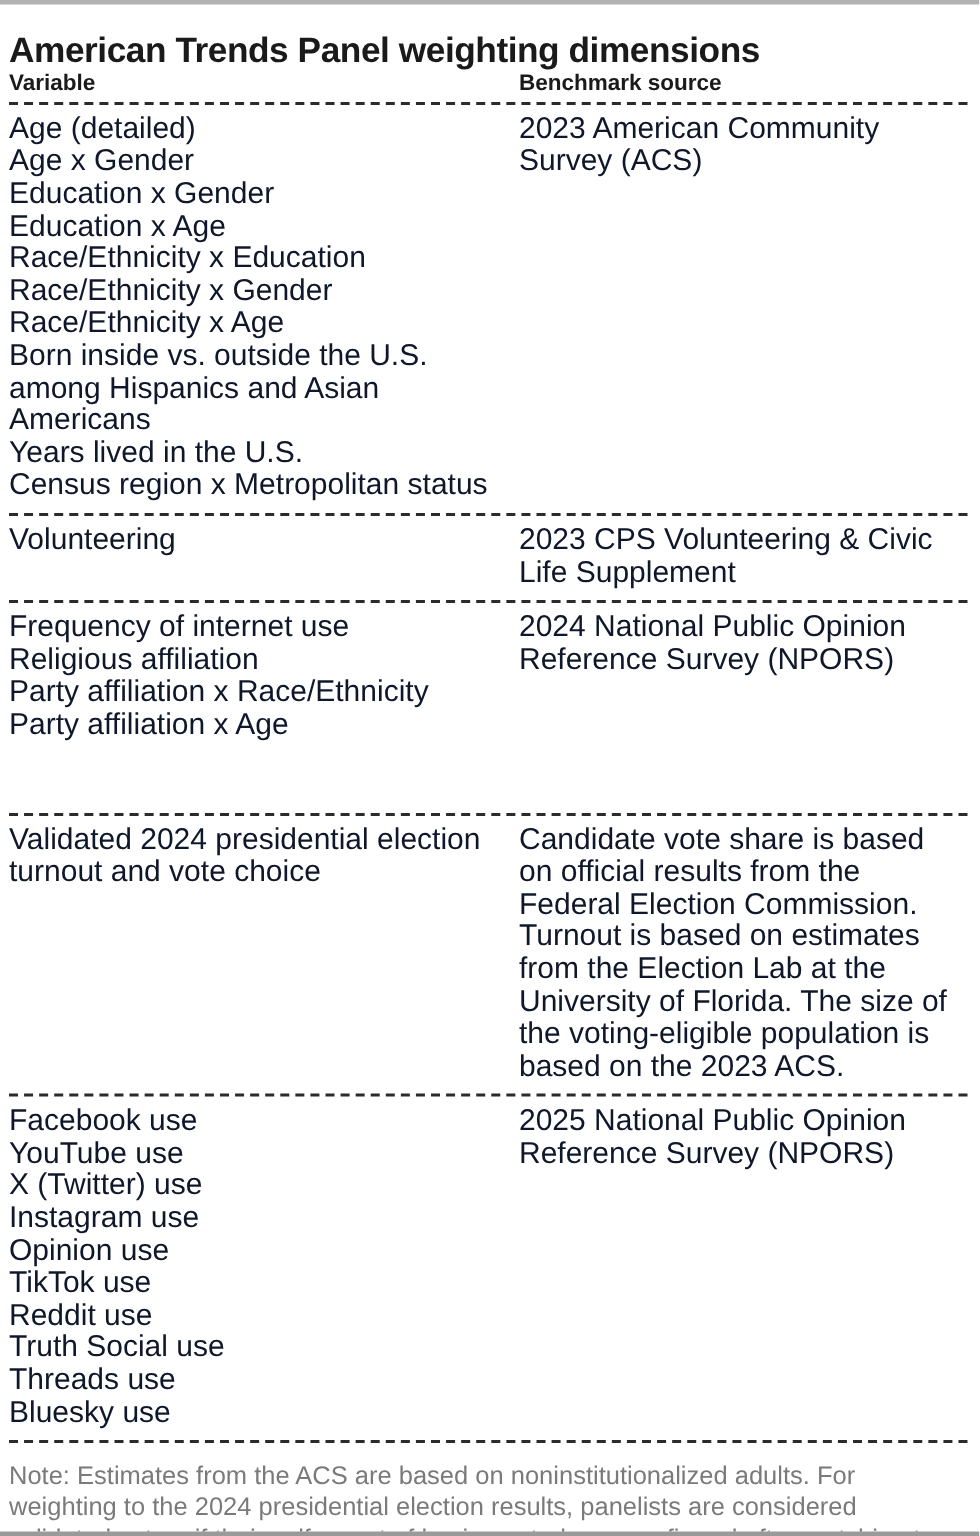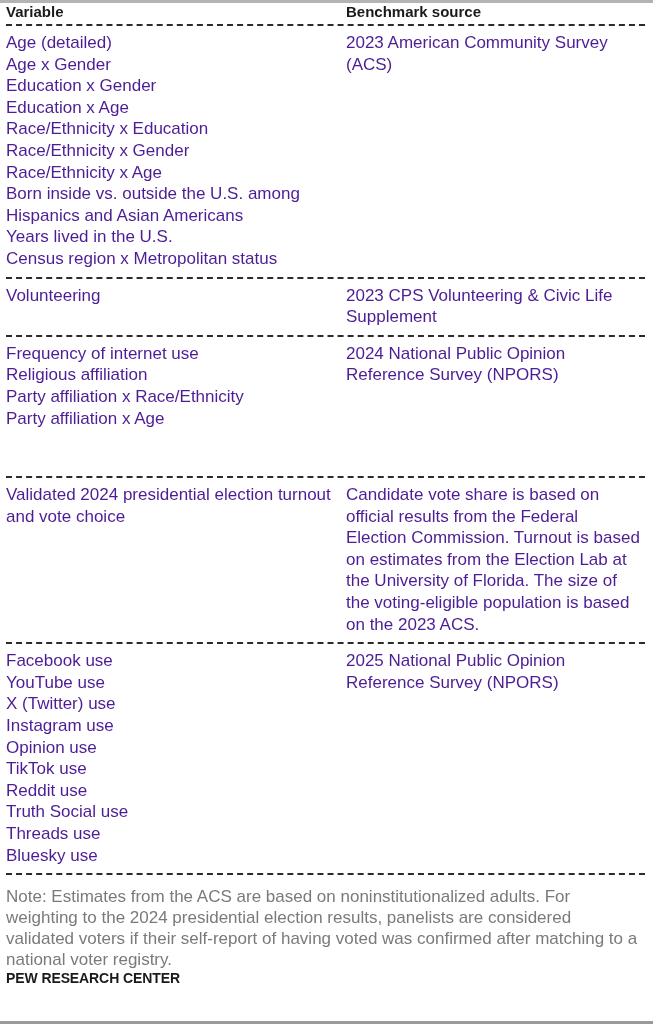--- a/index.html
+++ b/index.html
@@ -62,23 +62,23 @@
   }
   .dashed {
     height: 0;
     border-top: 2px dashed #2b2b2b;
     width: 100%;
   }
 
   .tbl td.cell {
     vertical-align: top;
     padding: 6px 14px 7px 0;
-    font-size: 17px;
+    font-size: 20px;
     line-height: 21.6px;
-    color: #4c1d95;
+    color: #0f172a;
   }
   .tbl td.cell.src {
     padding-right: 2px;
   }
   .varlist {
     margin: 0;
     padding: 0;
     list-style: none;
   }
   .varlist li {
@@ -104,20 +104,21 @@
     letter-spacing: -0.1px;
     margin-top: 0;
   }
 </style>
 </head>
 <body>
 
 <div class="page">
   <div class="inner">
 
+    <h1 class="title">American Trends Panel weighting dimensions</h1>
 
     <table class="tbl">
       <colgroup>
         <col class="col-var">
         <col class="col-src">
       </colgroup>
 
       <thead>
         <tr>
           <th>Variable</th>

